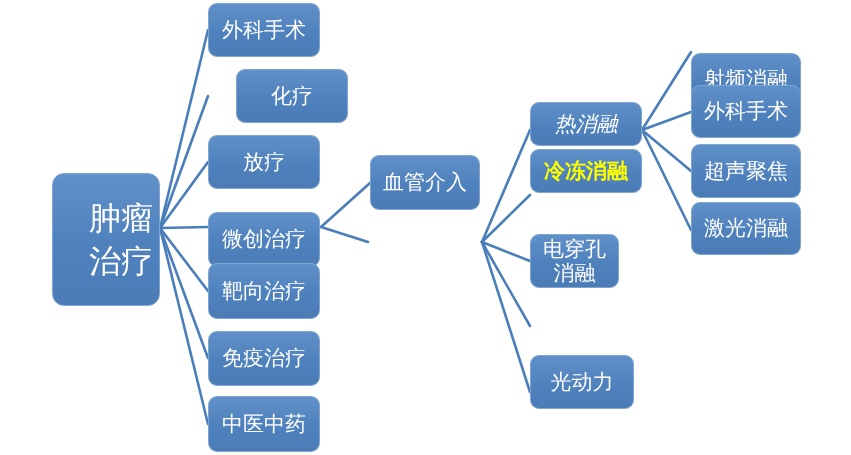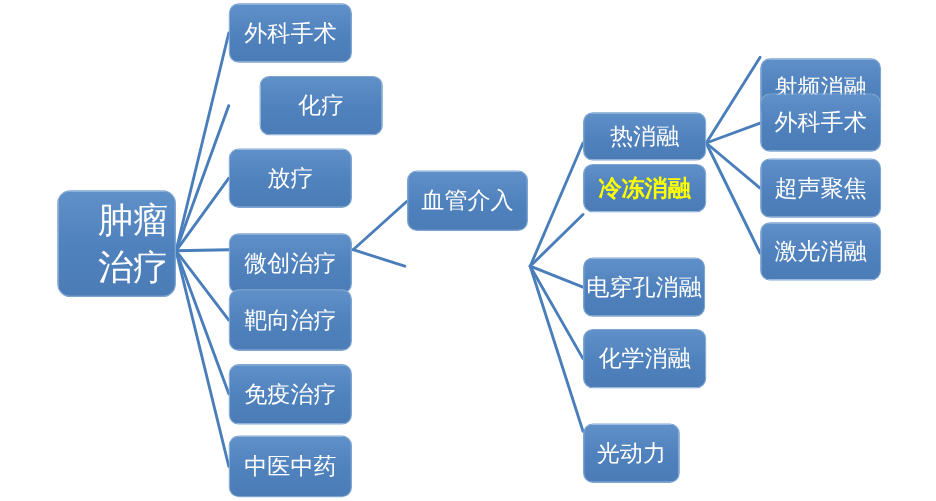--- a/index.html
+++ b/index.html
@@ -70,39 +70,38 @@
     <line x1="482" y1="242" x2="530" y2="261"></line>
     <line x1="482" y1="242" x2="530" y2="326"></line>
     <line x1="482" y1="242" x2="530" y2="392"></line>
 
     <line x1="642" y1="130" x2="691" y2="52"></line>
     <line x1="642" y1="130" x2="691" y2="112"></line>
     <line x1="642" y1="130" x2="691" y2="171"></line>
     <line x1="642" y1="130" x2="691" y2="230"></line>
   </svg>
 
-  <div class="node root" style="left:52px; top:173px; width:108px; height:97px;padding-left:32px;">
+  <div class="node root" style="left:52px; top:173px; width:108px; height:133px;padding-left:32px;">
     <span>肿瘤</span>
     <span>治疗</span>
   </div>
 
   <div class="node" style="left:208px; top:3px; width:112px; height:54px;">外科手术</div>
   <div class="node" style="left:208px; top:69px; width:112px; height:54px;margin-left:28px;">化疗</div>
   <div class="node" style="left:208px; top:135px; width:112px; height:54px;">放疗</div>
   <div class="node" style="left:208px; top:212px; width:112px; height:55px;">微创治疗</div>
   <div class="node" style="left:208px; top:263px; width:112px; height:56px;">靶向治疗</div>
   <div class="node" style="left:208px; top:331px; width:112px; height:55px;">免疫治疗</div>
   <div class="node" style="left:208px; top:396px; width:112px; height:56px;">中医中药</div>
 
   <div class="node" style="left:370px; top:155px; width:110px; height:55px;">血管介入</div>
 
-  <div class="node" style="left:530px; top:102px; width:112px; height:44px;">热消融</div>
+  <div class="node" style="left:530px; top:102px; width:112px; height:44px;font-style:italic;">热消融</div>
   <div class="node highlight" style="left:530px; top:149px; width:112px; height:44px;">冷冻消融</div>
-  <div class="node" style="left:530px; top:234px; width:111px; height:54px;">电穿孔消融</div>
-  <div class="node" style="left:530px; top:299px; width:112px; height:54px;">化学消融</div>
-  <div class="node" style="left:530px; top:385px; width:88px; height:54px;">光动力</div>
+  <div class="node" style="left:530px; top:234px; width:89px; height:54px;">电穿孔消融</div>
+  <div class="node" style="left:530px; top:355px; width:104px; height:54px;">光动力</div>
 
   <div class="node" style="left:691px; top:25px; width:110px; height:53px;margin-top:28px;">射频消融</div>
   <div class="node" style="left:691px; top:85px; width:110px; height:53px;">外科手术</div>
   <div class="node" style="left:691px; top:144px; width:110px; height:54px;">超声聚焦</div>
   <div class="node" style="left:691px; top:202px; width:110px; height:53px;">激光消融</div>
 
 </div>
 
 </body></html>

